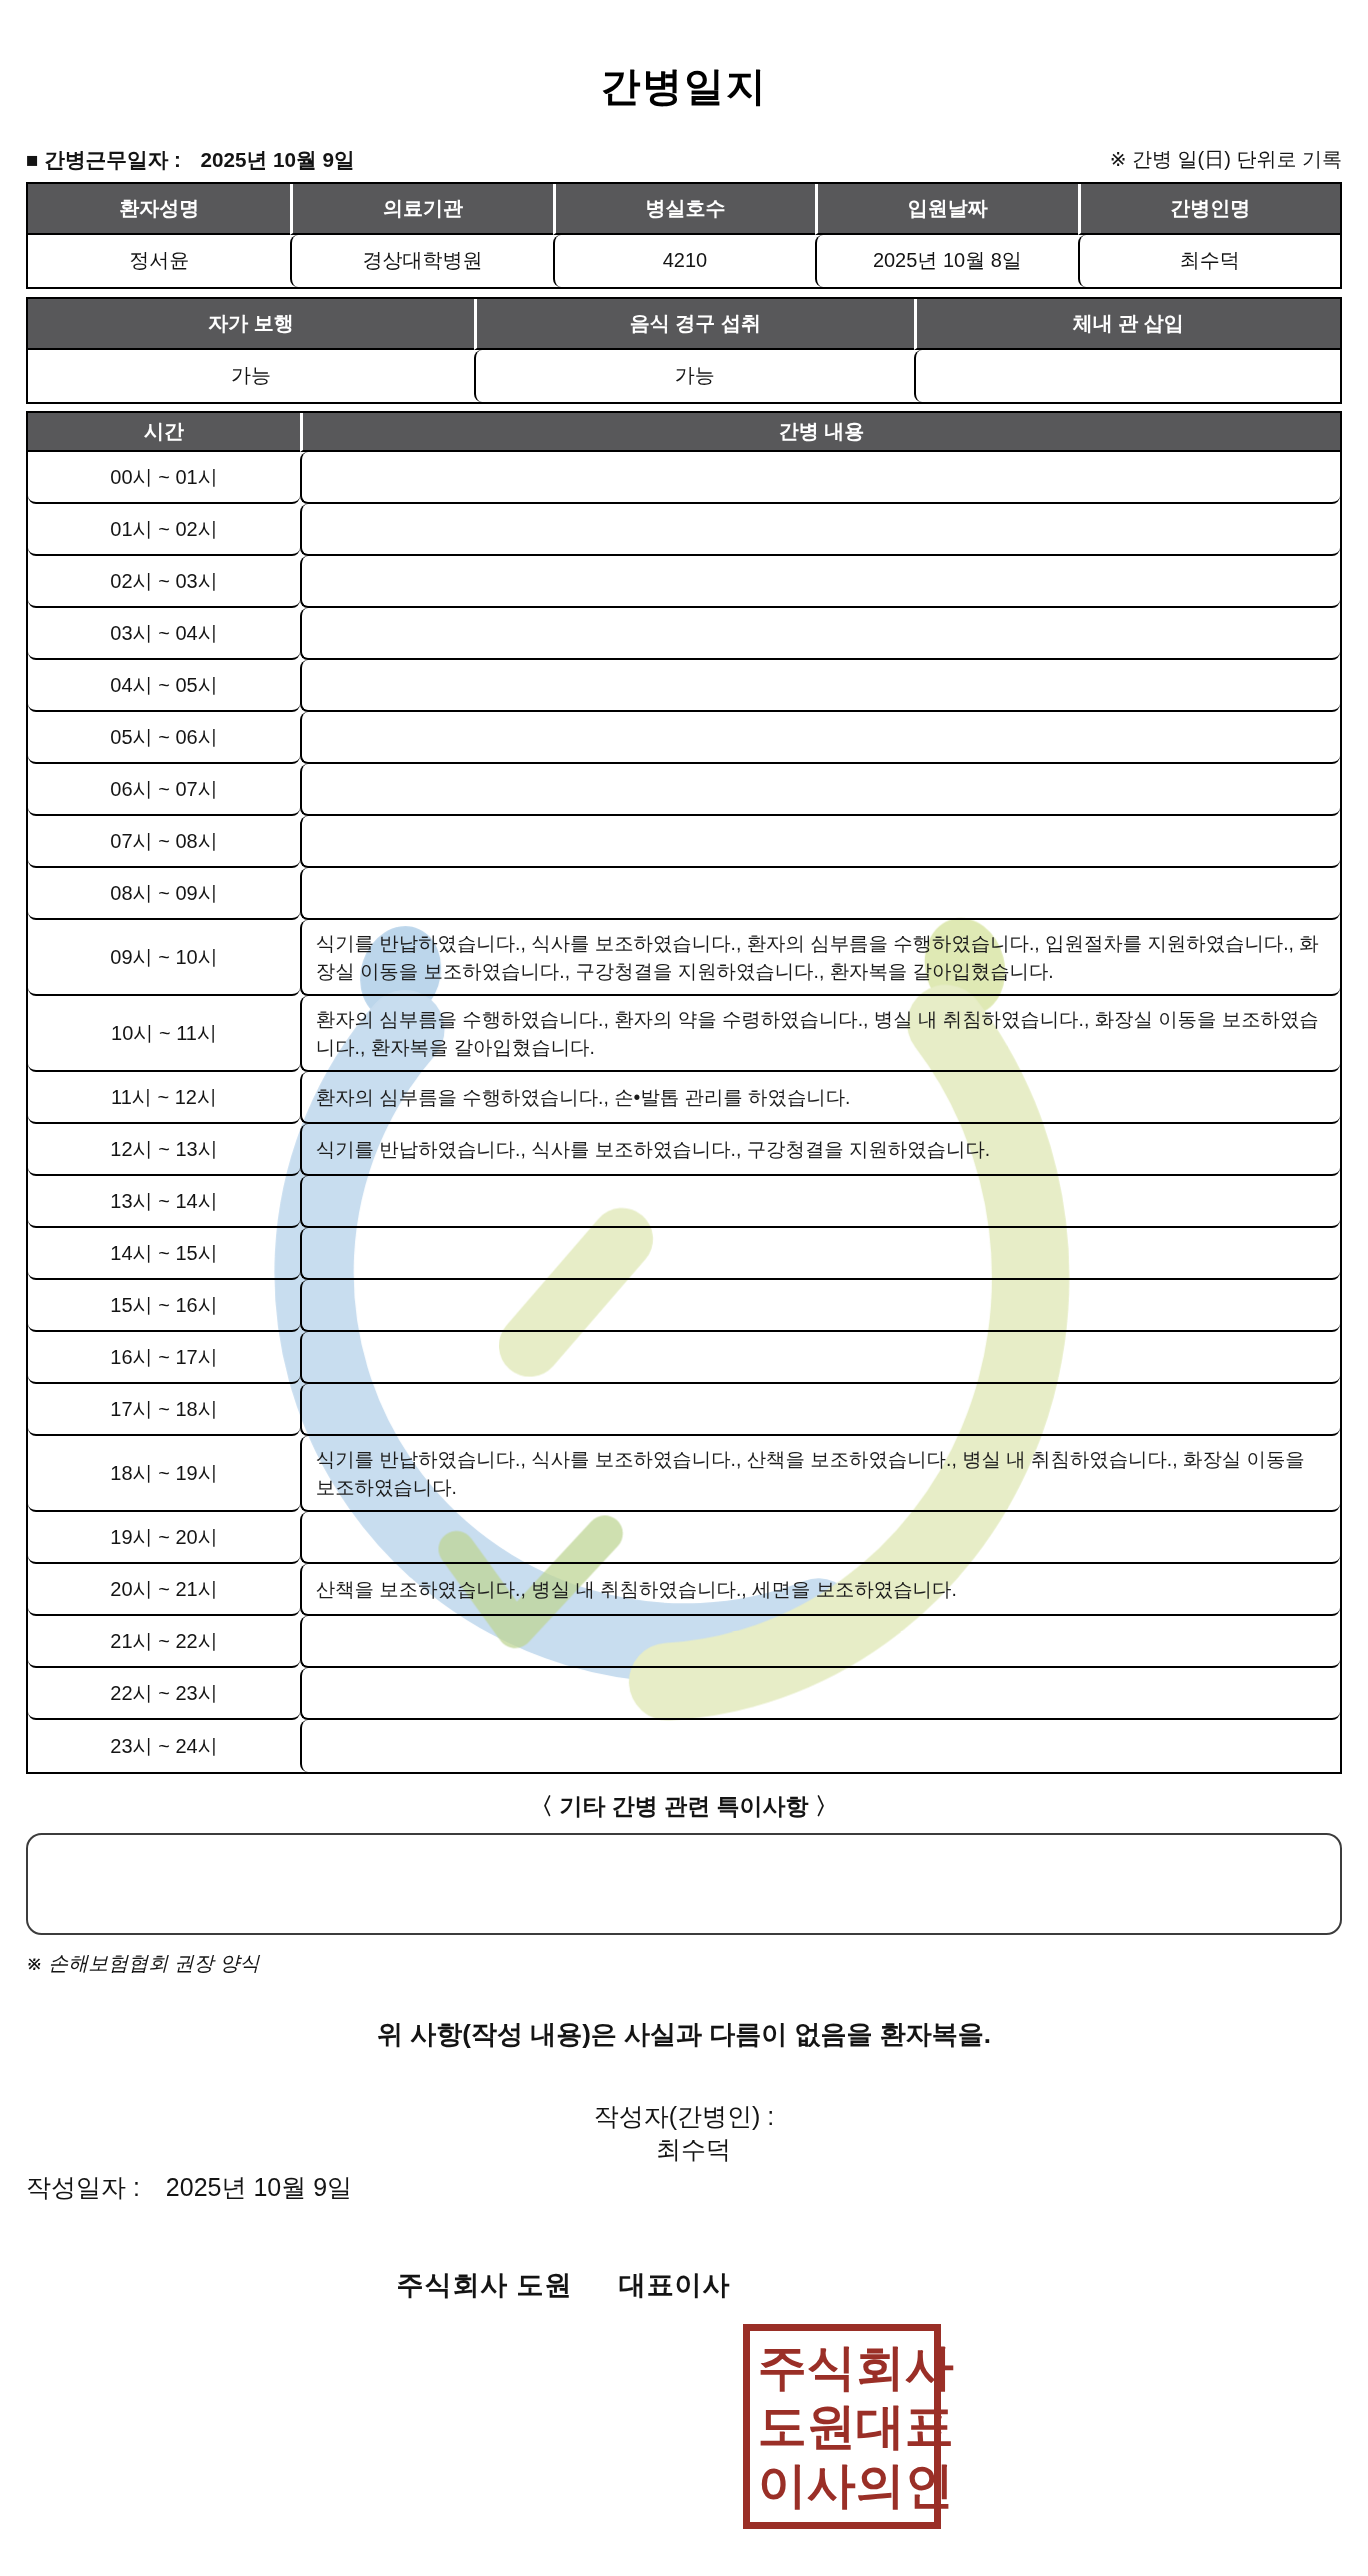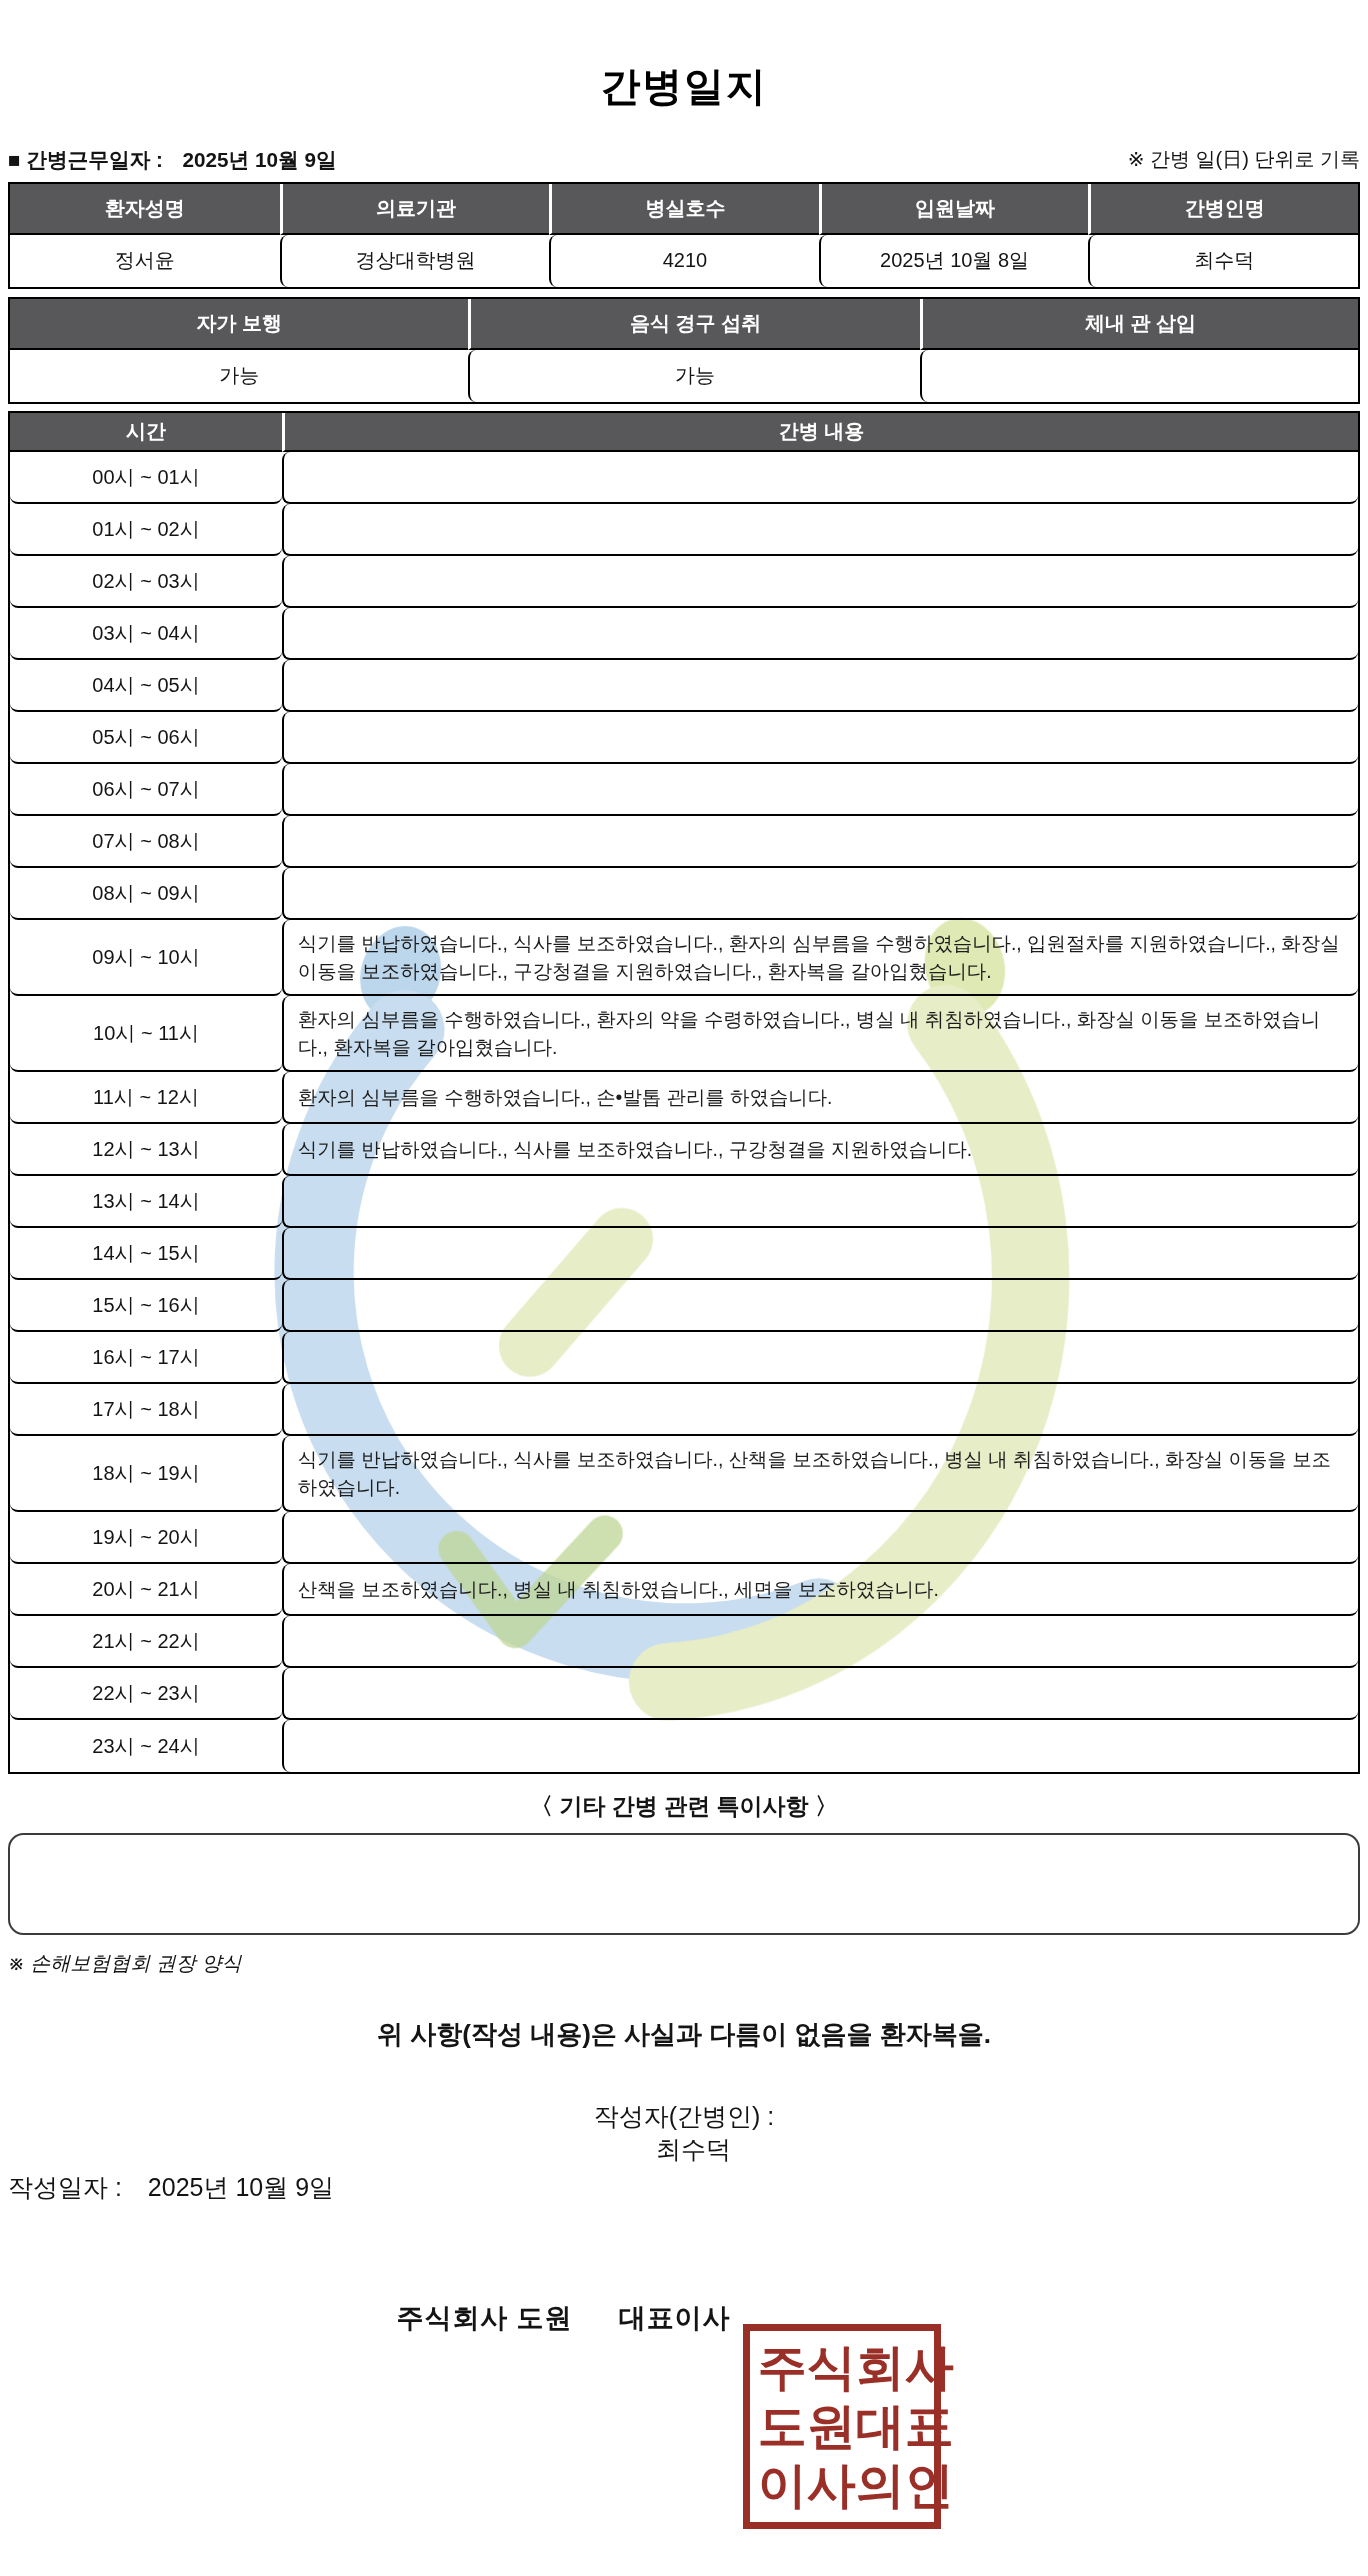--- a/index.html
+++ b/index.html
@@ -5,21 +5,21 @@
   * { box-sizing: border-box; margin: 0; padding: 0; }
   html,body { width:1368px; height:2576px; }
   body {
     background:#ffffff;
     font-family:"Liberation Sans","DejaVu Sans",sans-serif;
     color:#141414;
     position:relative;
     overflow:hidden;
   }
   .watermark { position:absolute; left:0; top:0; z-index:0; pointer-events:none; }
-  .content { position:relative; z-index:1; padding:0 8px; }
+  .content { position:relative; z-index:1; padding:0 26px; }
 
   .doc-title { margin-top:59px; text-align:center; font-size:40px; font-weight:800; letter-spacing:1.7px; color:#000; }
 
   .meta-row { display:flex; justify-content:space-between; margin-top:32px; }
   .meta-left { font-size:20.7px; font-weight:700; }
   .meta-left .val { font-weight:600; margin-left:13.8px; }
   .meta-right { font-size:20px; font-weight:500; }
 
   table { width:100%; border-collapse:separate; border-spacing:0; border:2.6px solid #000; margin-top:7.8px; background:transparent; }
   th {
@@ -46,21 +46,21 @@
   .form-note { font-size:20px; font-weight:500; margin-top:15.5px;font-style:italic; }
 
   .confirm { text-align:center; font-size:26px; font-weight:800; margin-top:40px; }
 
   .writer-row { margin-top:48px; font-size:25px; font-weight:500; display:flex; align-items:center; height:45px;flex-direction:column; }
   .writer-row .name { margin-left:19px; }
   .sig { margin-left:40px; margin-top:1.7px; }
   .date-row { margin-top:26px; font-size:25px; font-weight:500; }
   .date-row .val { margin-left:19px; }
 
-  .company-row { margin-top:96px; text-align:center; font-size:27px; font-weight:800; padding-right:241px; letter-spacing:0.9px; }
+  .company-row { margin-top:63px; text-align:center; font-size:27px; font-weight:800; padding-right:241px; letter-spacing:0.9px; }
   .company-row .ctitle { margin-left:38px; }
 
   .stamp {
     position:absolute; left:743px; top:2324px; width:198px; height:205px;
     border:7.8px solid #9a2f27; background:transparent; z-index:2;
     display:flex; flex-direction:column; justify-content:space-between;
     padding:6.9px 7.8px; color:#9a2f27; filter:blur(0.3px);
   }
   .stamp-line { display:flex; justify-content:space-between; font-size:49px; font-weight:900; line-height:59px; }
 </style>

